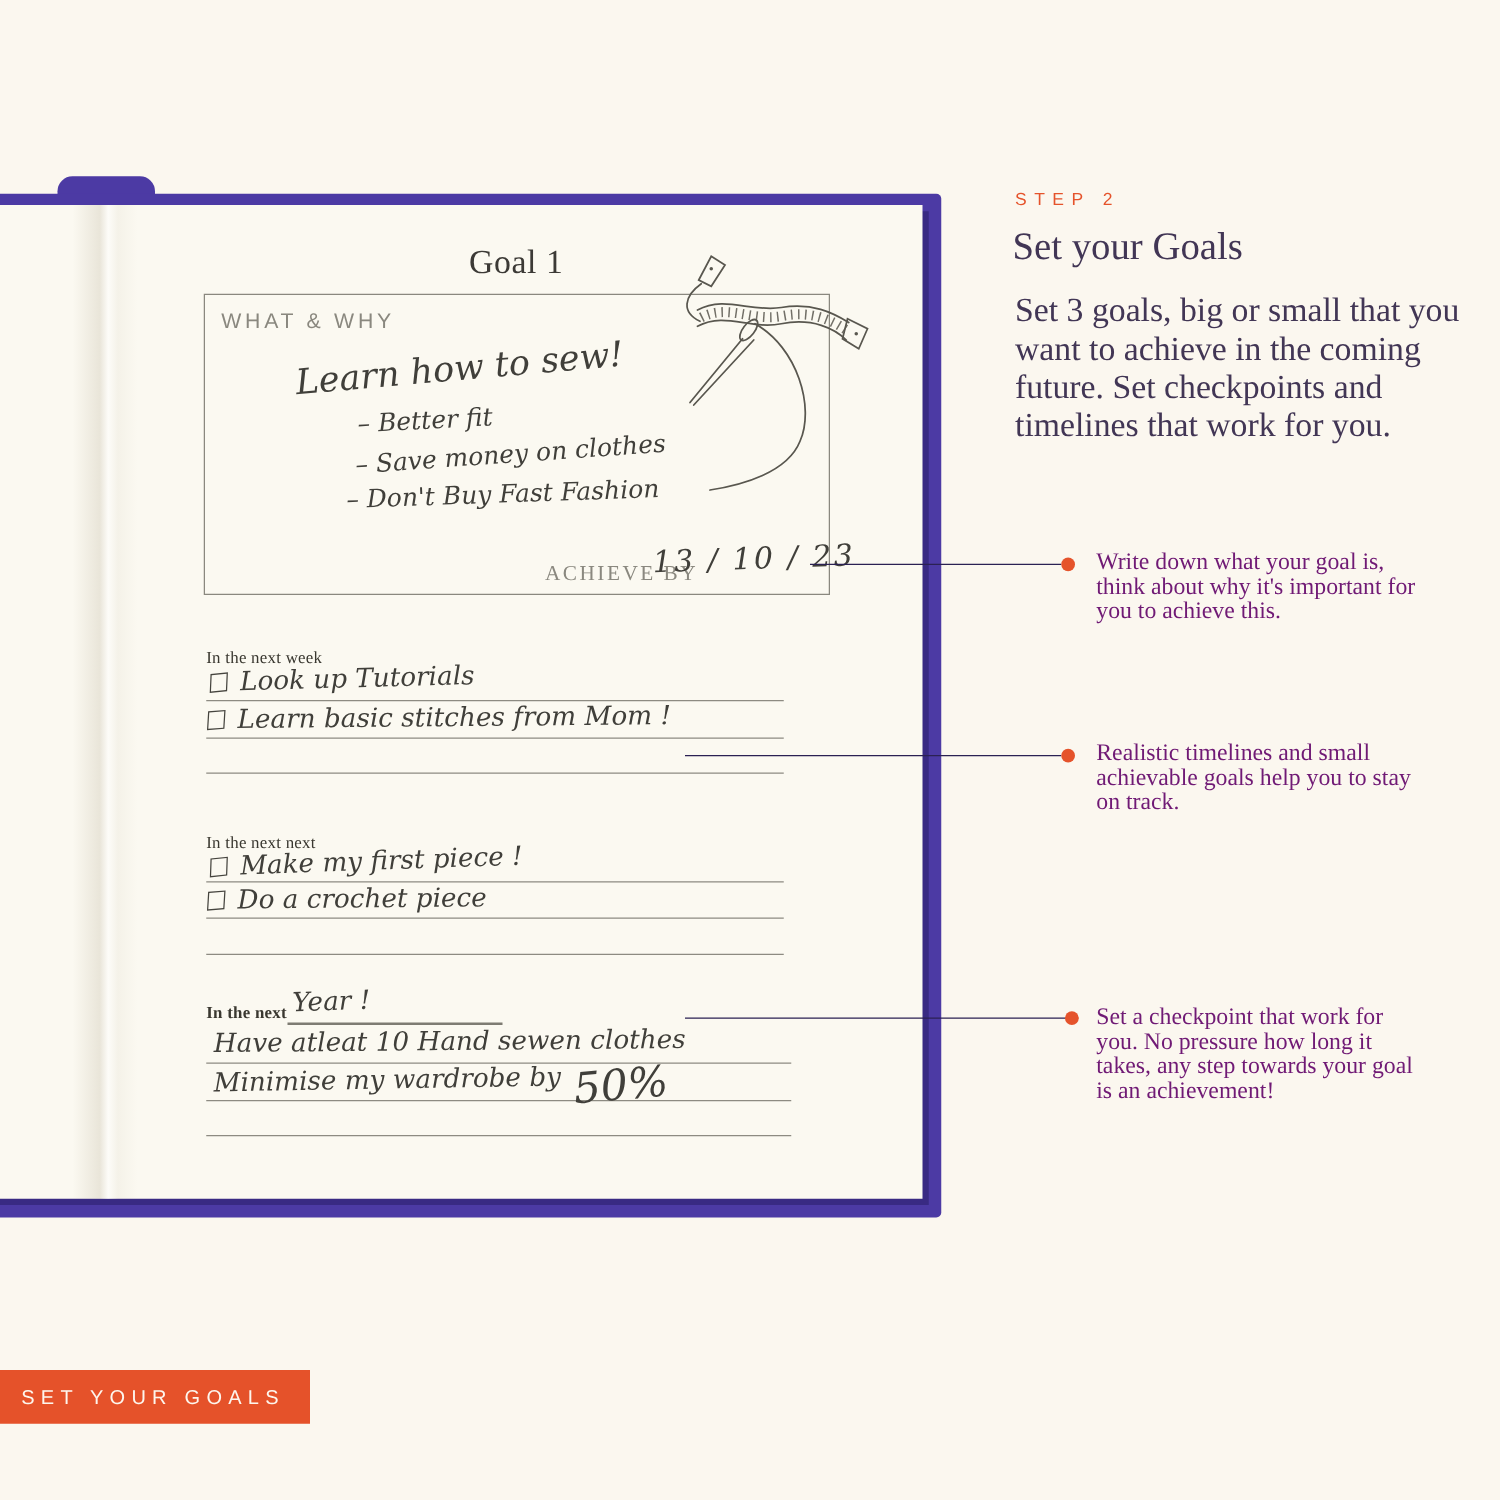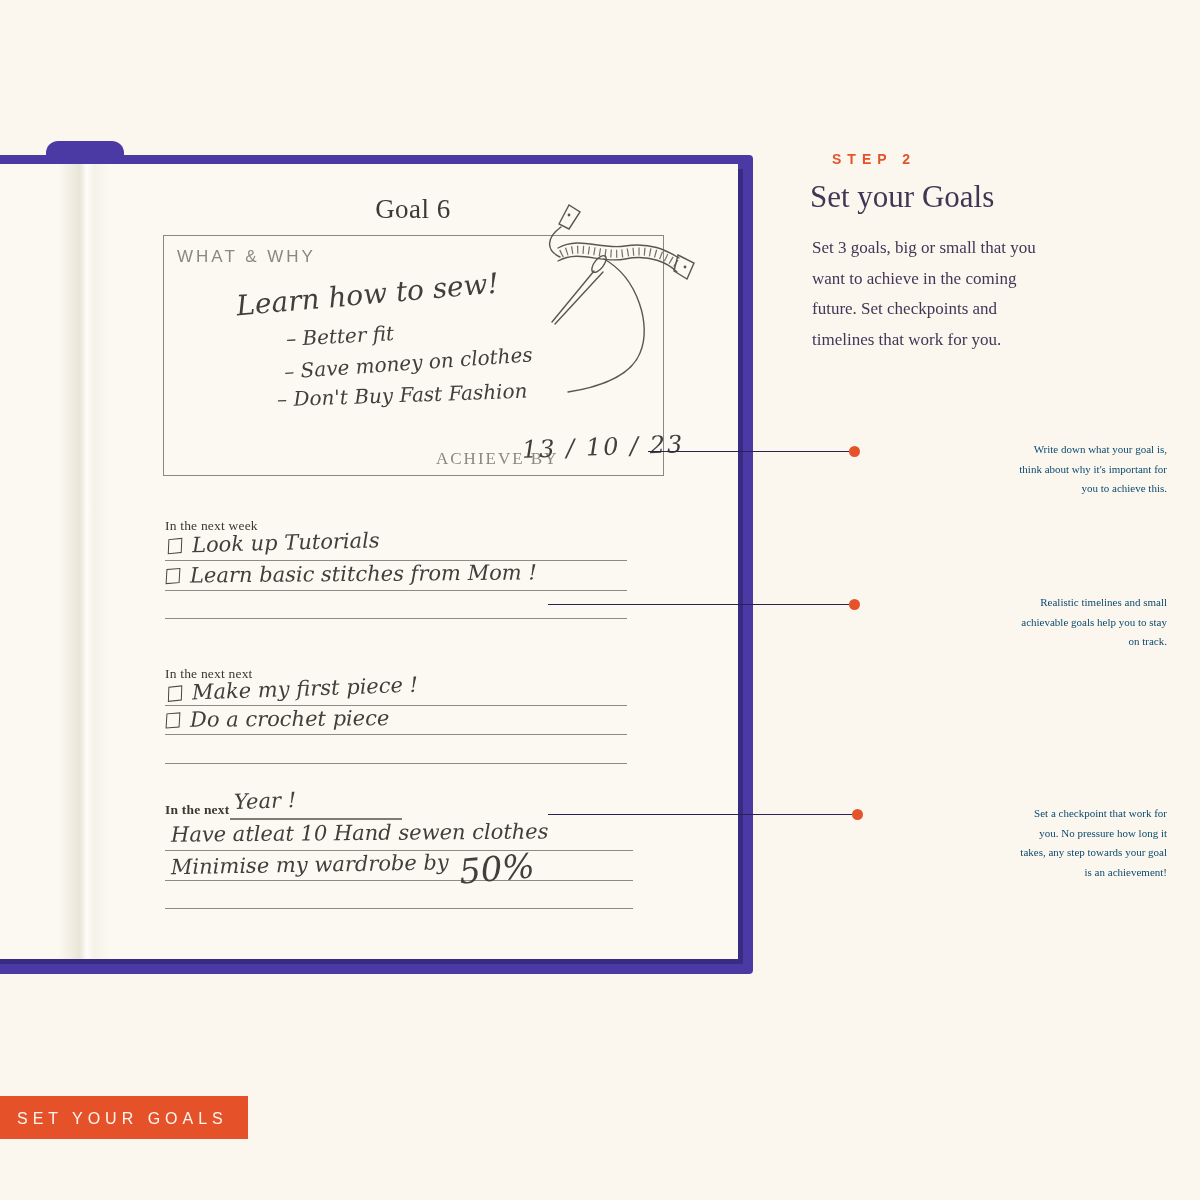--- a/index.html
+++ b/index.html
@@ -63,37 +63,37 @@
     display:inline-block;width:12px;height:13px;
     border:1.6px solid #45443e;margin-right:10px;
     transform:rotate(-4deg) skewX(-8deg);vertical-align:-1px;
   }
   .rule{height:1px;background:#8d8b82;}
   .rule-short{height:1.5px;background:#7e7c73;}
   .hand-big{font-size:34px;margin-left:10px;vertical-align:-12px;display:inline-block;transform:rotate(-4deg);}
 
   
   .step-label{
-    left:832px;top:151px;
+    left:812px;top:151px;
     font-family:"Liberation Sans","DejaVu Sans",sans-serif;
-    font-size:14px;letter-spacing:6px;color:#e5532b;font-weight:bold;
+    font-size:14px;letter-spacing:6px;color:#e5532b;font-weight:normal;
   }
   .main-title{
     left:810px;top:179px;font-size:31px;color:#423655;font-weight:500;
   }
   .description{
     left:812px;top:233px;width:380px;
-    font-size:17px;line-height:30.5px;color:#423655;
+    font-size:27px;line-height:30.5px;color:#423655;
     white-space:pre-line;
   }
   .callout-line{height:1.2px;background:#2b2153;}
   .callout-dot{width:11px;height:11px;border-radius:50%;background:#e5532b;}
   .callout-text{
-    font-size:11px;line-height:19.5px;color:#0c4a6e;
-    white-space:pre-line;width:290px;text-align:right;
+    font-size:19px;line-height:19.5px;color:#701a75;
+    white-space:pre-line;width:290px;
   }
 
   
   .banner{
     left:0;top:1096px;width:248px;height:43px;
     background:#e5522a;color:#fdf6ee;
     font-family:"Liberation Sans","DejaVu Sans",sans-serif;
     font-size:16px;letter-spacing:5px;line-height:45px;
     padding-left:17px;box-sizing:border-box;
   }
@@ -101,21 +101,21 @@
   svg .ink{stroke:#59574f;fill:none;stroke-width:1.4;stroke-linecap:round;}
 </style>
 </head>
 <body>
 
 <div class="abs cover-bump"></div>
 <div class="abs book-cover"></div>
 <div class="abs book-page"></div>
 <div class="abs gutter"></div>
 
-<div class="abs goal-title">Goal 6</div>
+<div class="abs goal-title">Goal 1</div>
 
 <div class="abs whatwhy-box"></div>
 <div class="abs box-label">WHAT &amp; WHY</div>
 <div class="abs hand hand-main">Learn how to sew!</div>
 <div class="abs hand hand-r1">– Better fit</div>
 <div class="abs hand hand-r2">– Save money on clothes</div>
 <div class="abs hand hand-r3">– Don't Buy Fast Fashion</div>
 <div class="abs achieve-label">ACHIEVE BY</div>
 <div class="abs hand hand-date">13  /  10   / 23</div>
 

